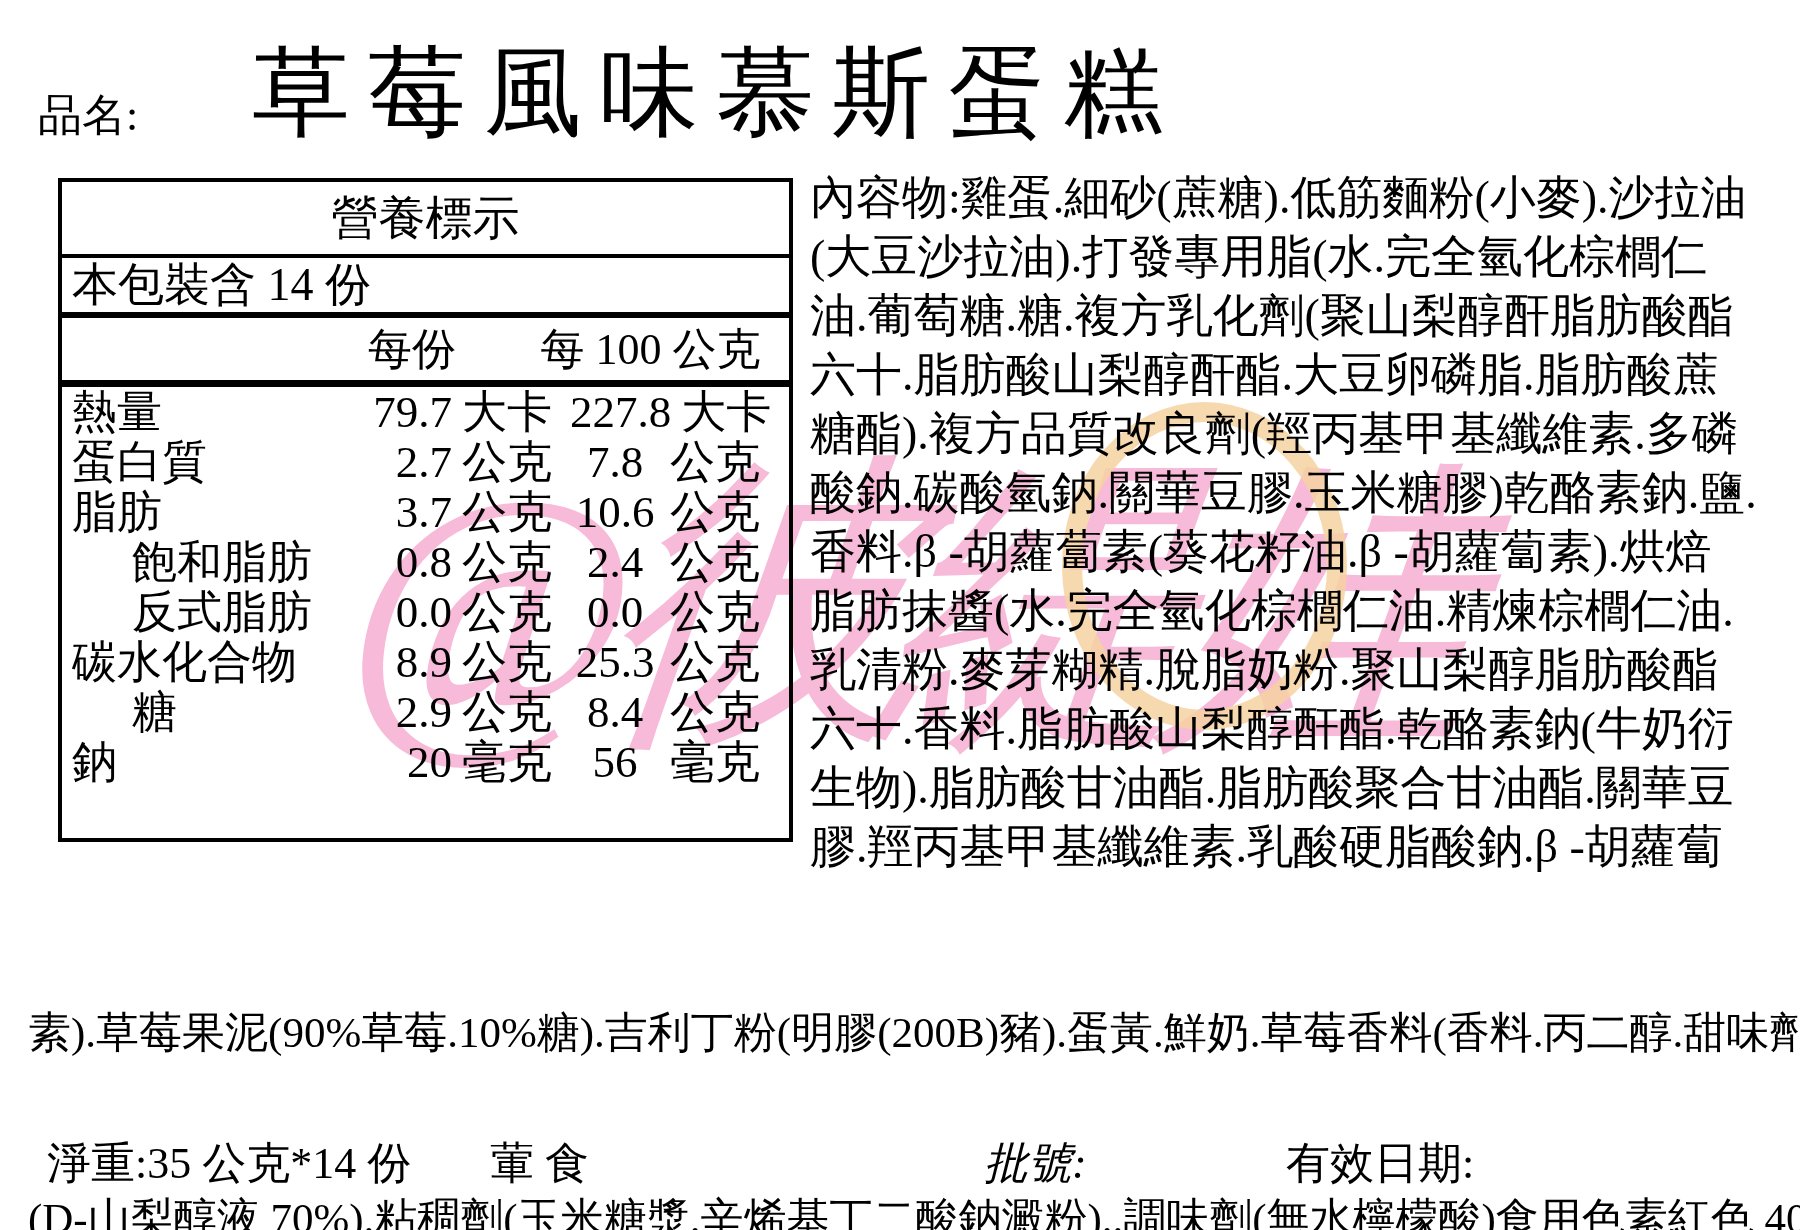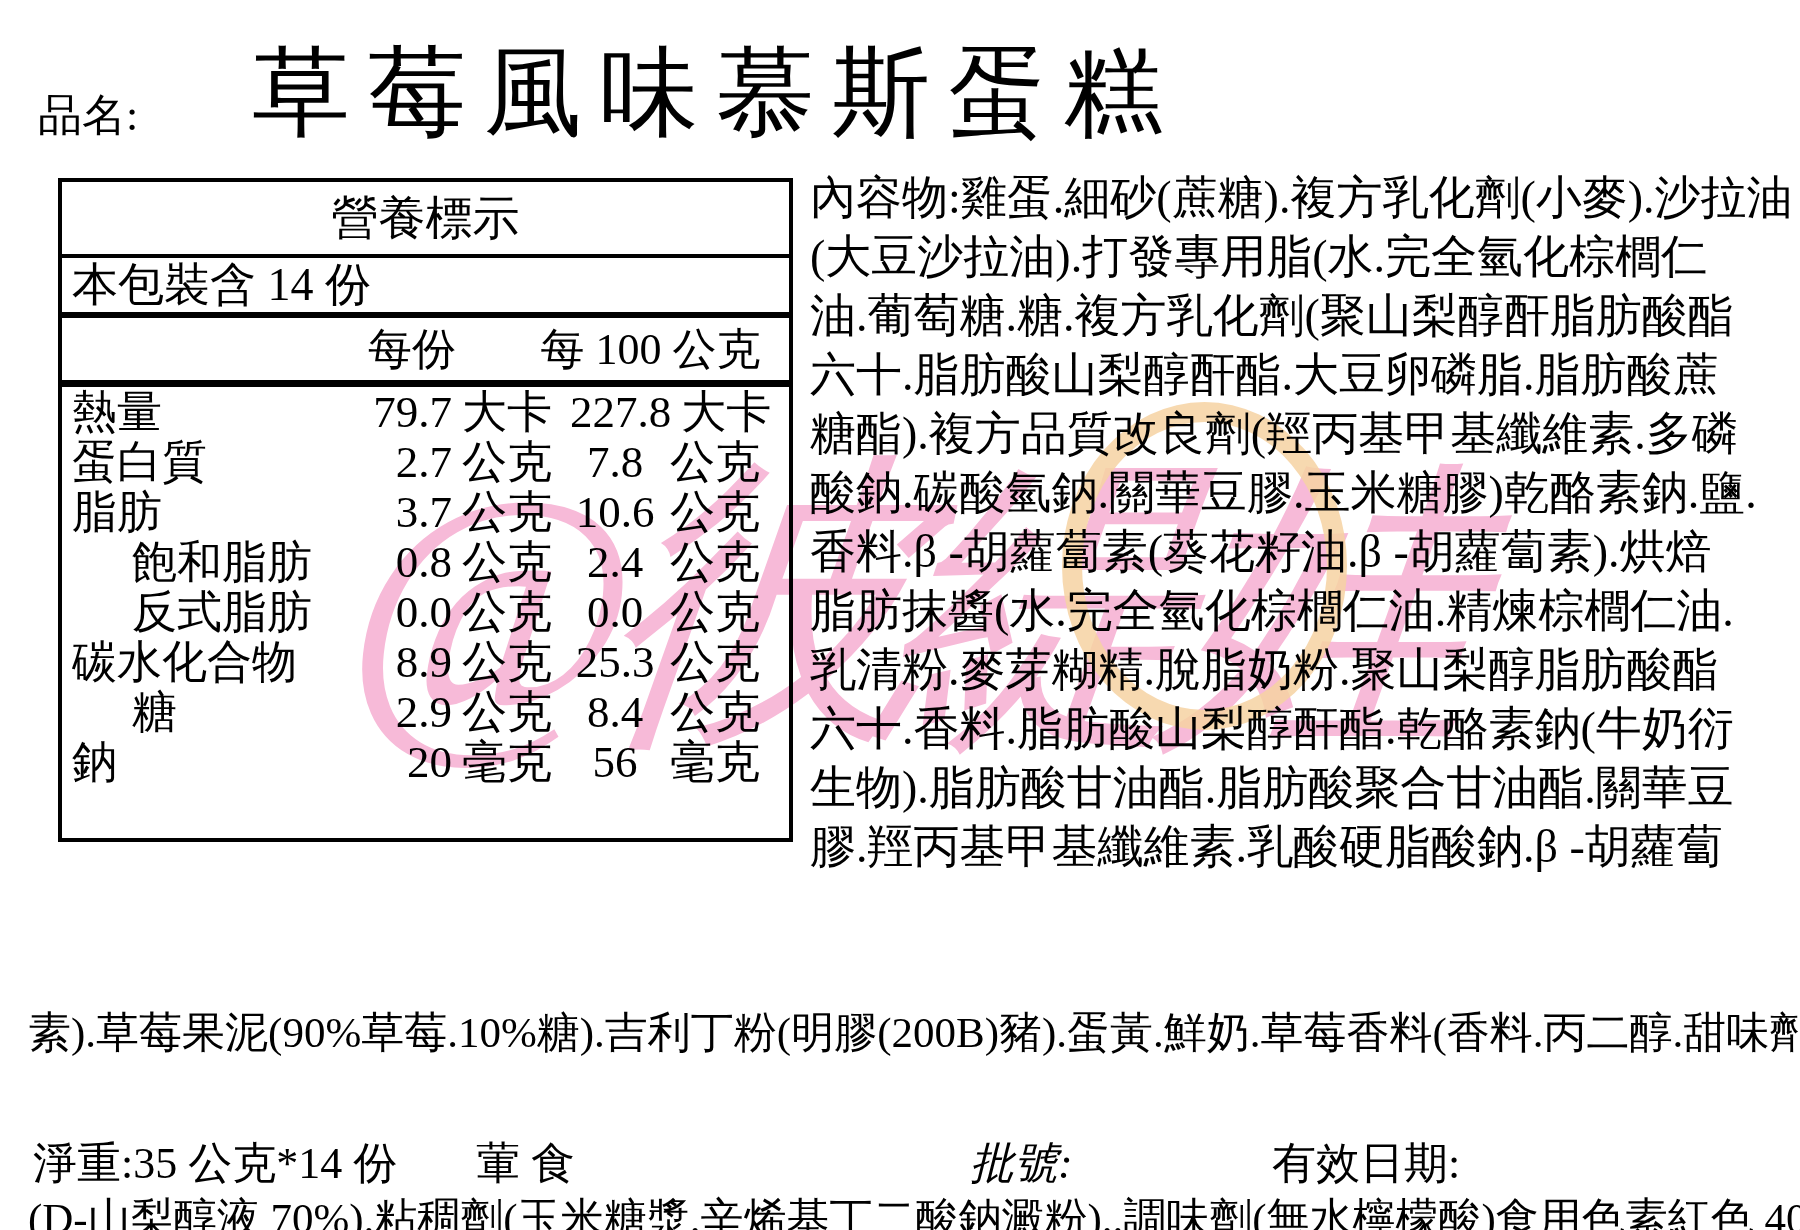--- a/index.html
+++ b/index.html
@@ -66,21 +66,21 @@
   .ing{
     position:absolute;left:810px;top:168px;width:988px;
     font-size:46px;line-height:59px;white-space:nowrap;z-index:1;
   }
   
   .bottom{
     position:absolute;left:28px;top:878px;width:1772px;
     font-size:43px;line-height:62px;white-space:pre;z-index:1;
   }
   
-  .footer{position:absolute;left:4px;top:1134px;width:1608px;height:60px;font-size:44px;z-index:1;}
+  .footer{position:absolute;left:18px;top:1134px;width:1608px;height:60px;font-size:44px;z-index:1;}
   .footer span{position:absolute;white-space:pre;}
   .f-net{left:29px;}
   .f-diet{left:472px;}
   .f-origin{left:682px;}
   .f-batch{left:966px;font-style:italic;}
   .f-expiry{left:1268px;}
 </style>
 </head>
 <body>
 
@@ -154,21 +154,21 @@
       <span class="nlabel">鈉</span>
       <span class="nv1">20</span>
       <span class="nu1">毫克</span>
       <span class="nv2">56</span>
       <span class="nu2">毫克</span>
     </div>
   </div>
 </div>
 
 <div class="ing">
-  <div>內容物:雞蛋.細砂(蔗糖).複方乳化劑(小麥).沙拉油</div>
+  <div>內容物:雞蛋.細砂(蔗糖).低筋麵粉(小麥).沙拉油</div>
   <div>(大豆沙拉油).打發專用脂(水.完全氫化棕櫚仁</div>
   <div>油.葡萄糖.糖.複方乳化劑(聚山梨醇酐脂肪酸酯</div>
   <div>六十.脂肪酸山梨醇酐酯.大豆卵磷脂.脂肪酸蔗</div>
   <div>糖酯).複方品質改良劑(羥丙基甲基纖維素.多磷</div>
   <div>酸鈉.碳酸氫鈉.關華豆膠.玉米糖膠)乾酪素鈉.鹽.</div>
   <div>香料.β -胡蘿蔔素(葵花籽油.β -胡蘿蔔素).烘焙</div>
   <div>脂肪抹醬(水.完全氫化棕櫚仁油.精煉棕櫚仁油.</div>
   <div>乳清粉.麥芽糊精.脫脂奶粉.聚山梨醇脂肪酸酯</div>
   <div>六十.香料.脂肪酸山梨醇酐酯.乾酪素鈉(牛奶衍</div>
   <div>生物).脂肪酸甘油酯.脂肪酸聚合甘油酯.關華豆</div>

